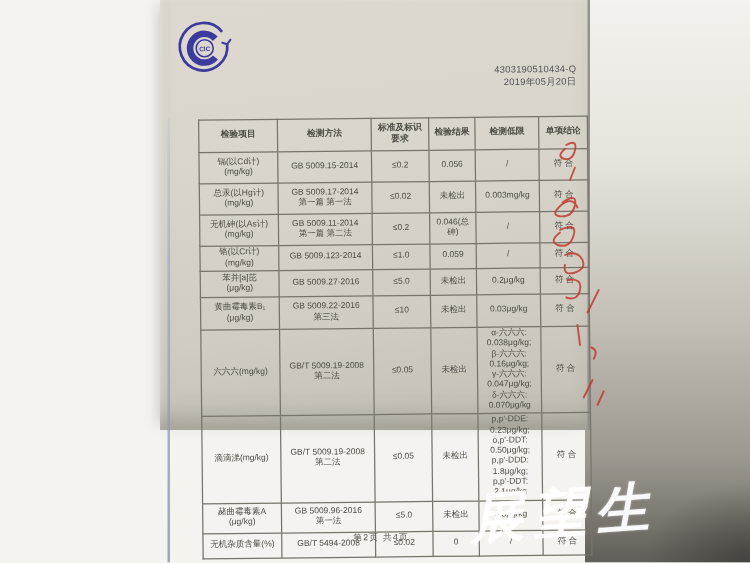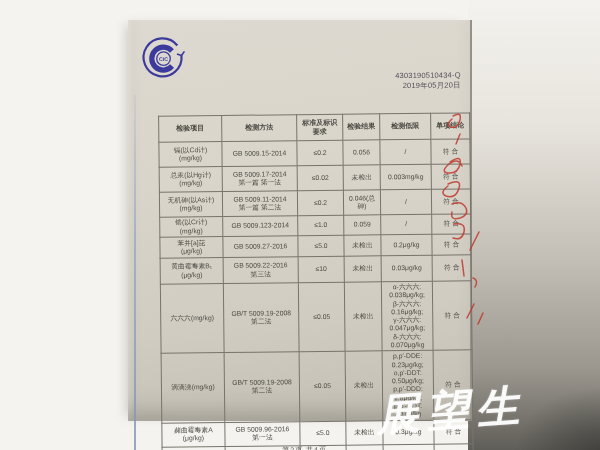--- a/index.html
+++ b/index.html
@@ -15,27 +15,26 @@
     position:absolute;left:468px;top:0;width:132px;height:450px;
     background:linear-gradient(180deg,#f4f2ee 0%,#e7e4dd 28%,#c2beb5 58%,#9b978f 82%,#605e58 100%);
   }
   .right-shade::after{
     content:"";position:absolute;inset:0;
     background:radial-gradient(120px 90px at 100% 100%,rgba(30,30,28,.45),transparent 70%);
   }
 
   
   .paper{
-    position:absolute;left:128px;top:0;width:342px;height:401px;
+    position:absolute;left:128px;top:0;width:342px;height:344px;
     background:linear-gradient(173deg,#ddd9d0 0%,#d9d5cb 38%,#d0ccc2 72%,#c2beb4 100%);
     border-right:2px solid #94918a;
     box-shadow:-7px 0 10px -5px rgba(110,108,100,.30),
                inset 0 -20px 24px -14px rgba(75,73,66,.38),
                inset 3px 0 6px -3px rgba(255,255,255,.55);
-    margin-top:20px;
   }
   .fold-line{
     position:absolute;left:134px;top:95px;width:2px;height:355px;
     background:linear-gradient(180deg,rgba(150,168,195,.15),rgba(150,168,195,.75) 40%,rgba(130,148,175,.8));
   }
 
   .page-content{
     position:absolute;inset:0;transform:rotate(-0.6deg);transform-origin:55% 45%;
     color:var(--ink,#4c4b43);
   }

